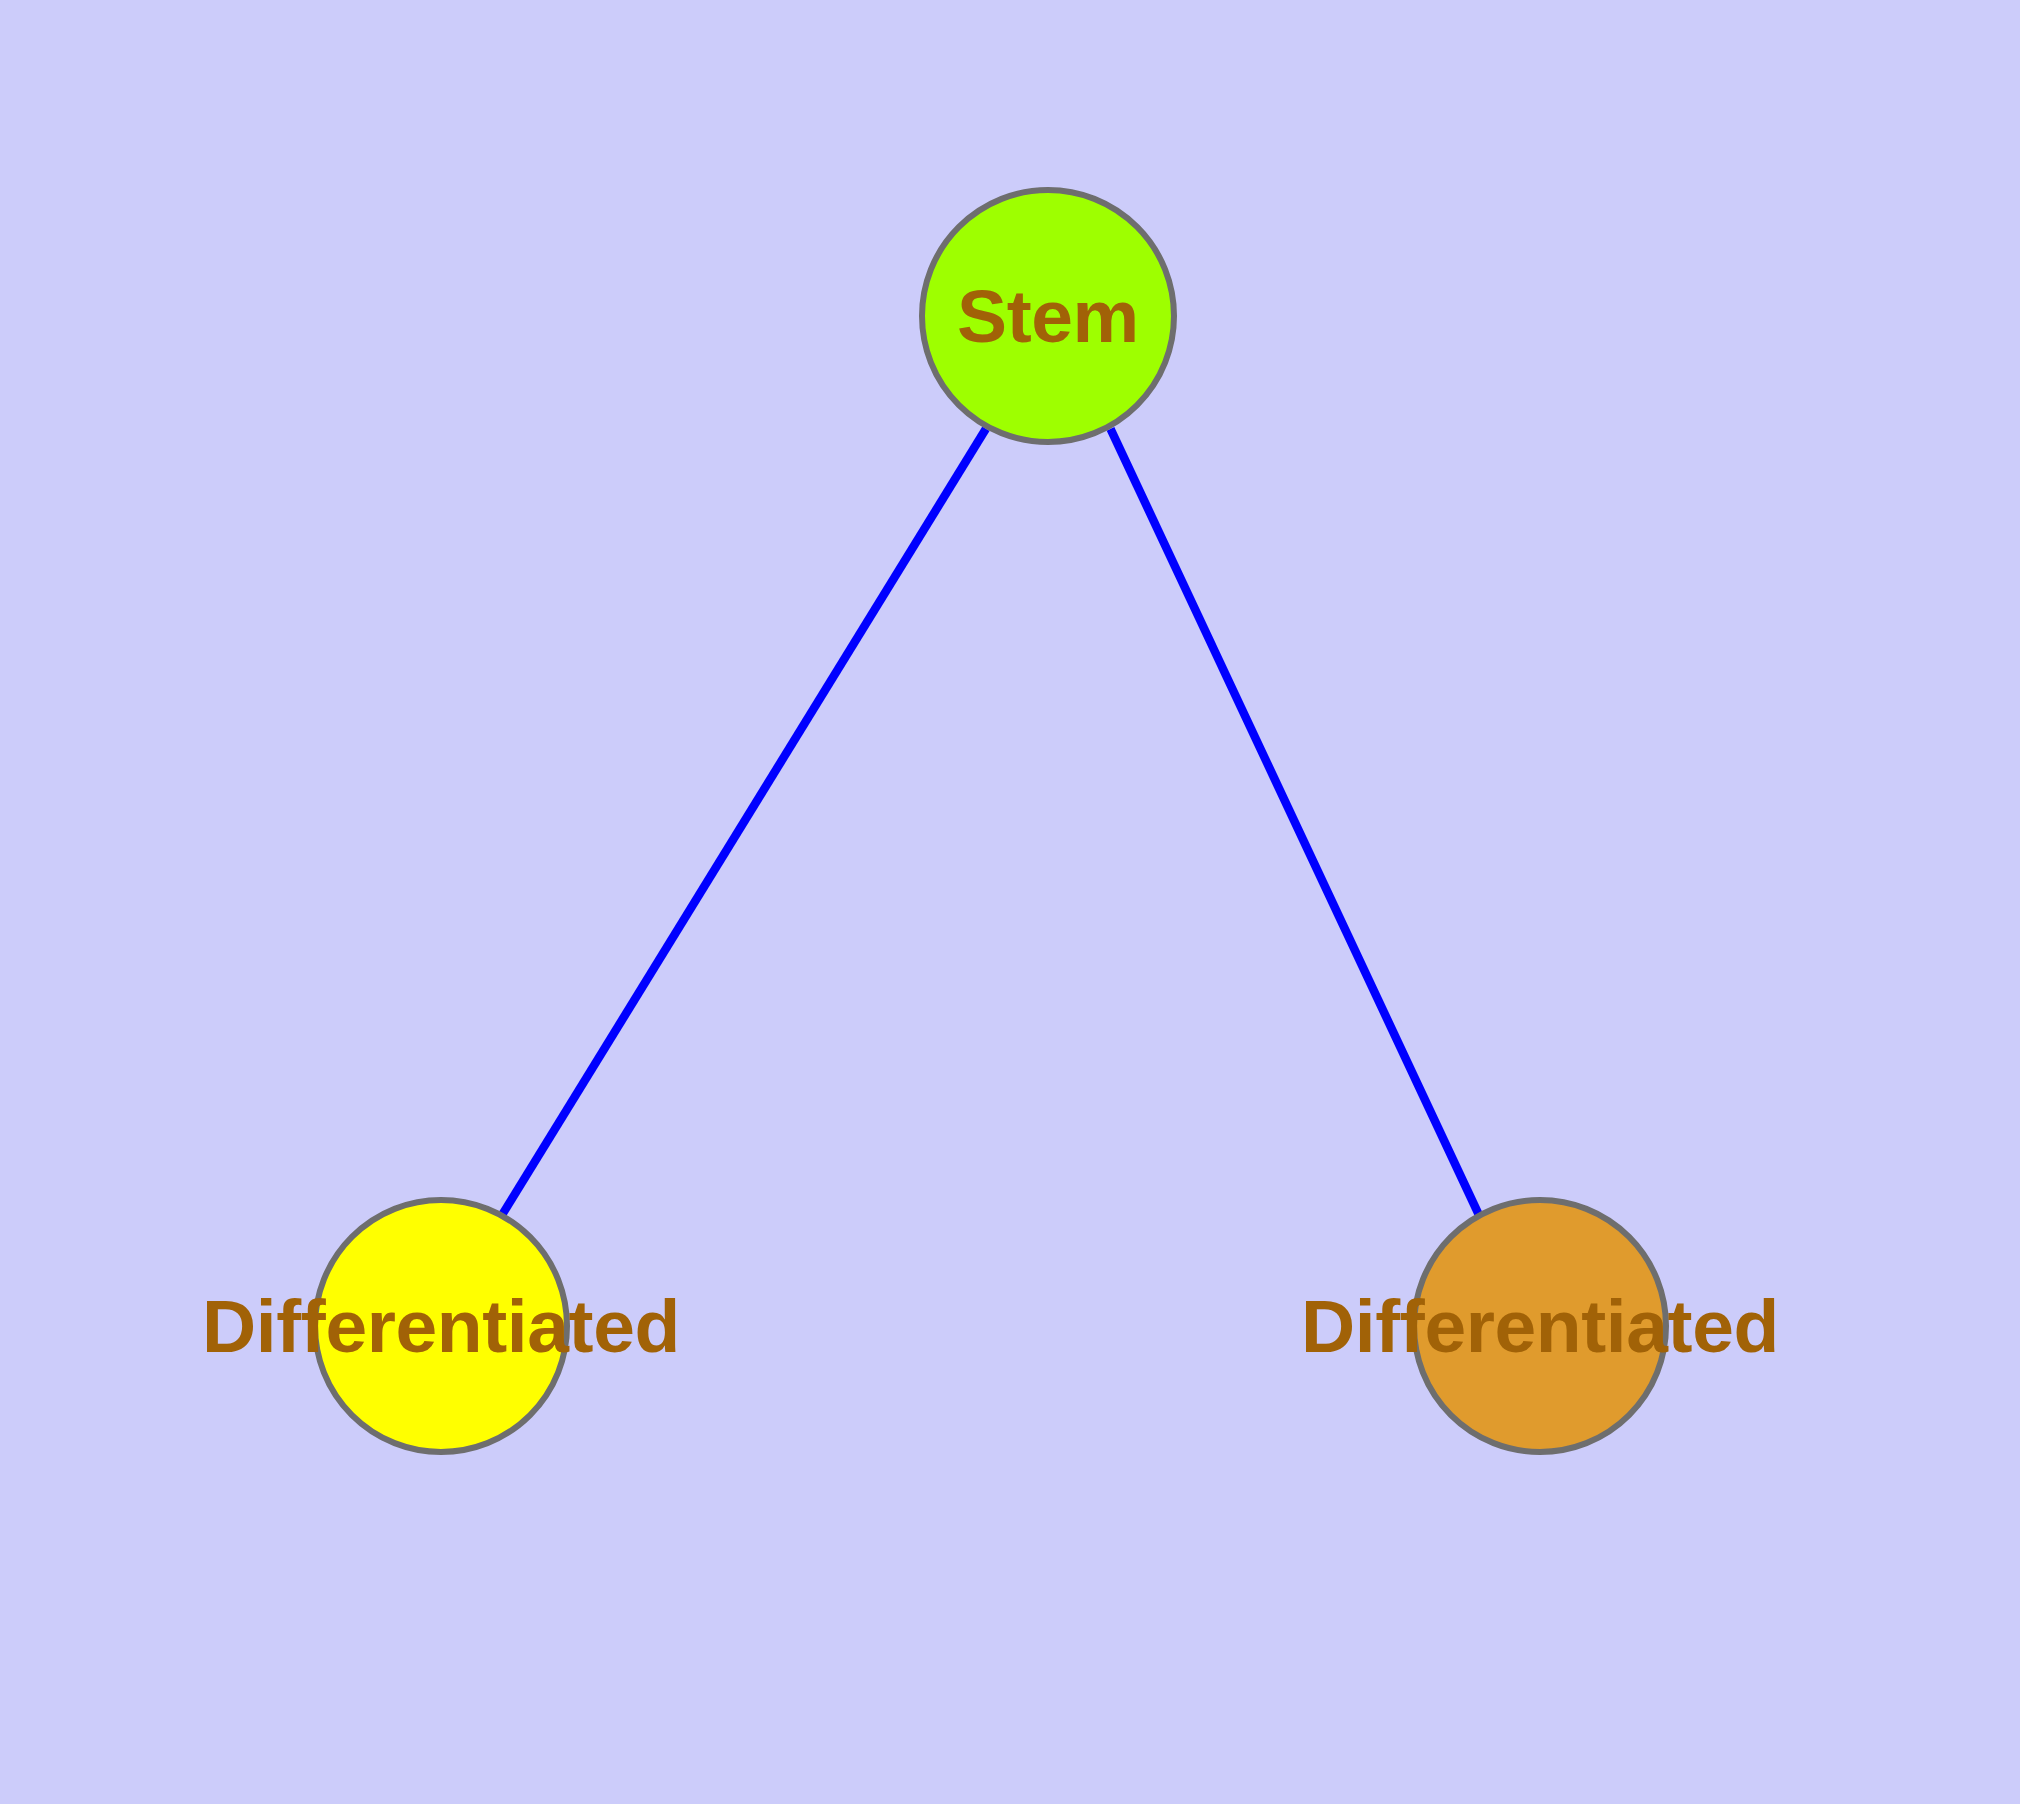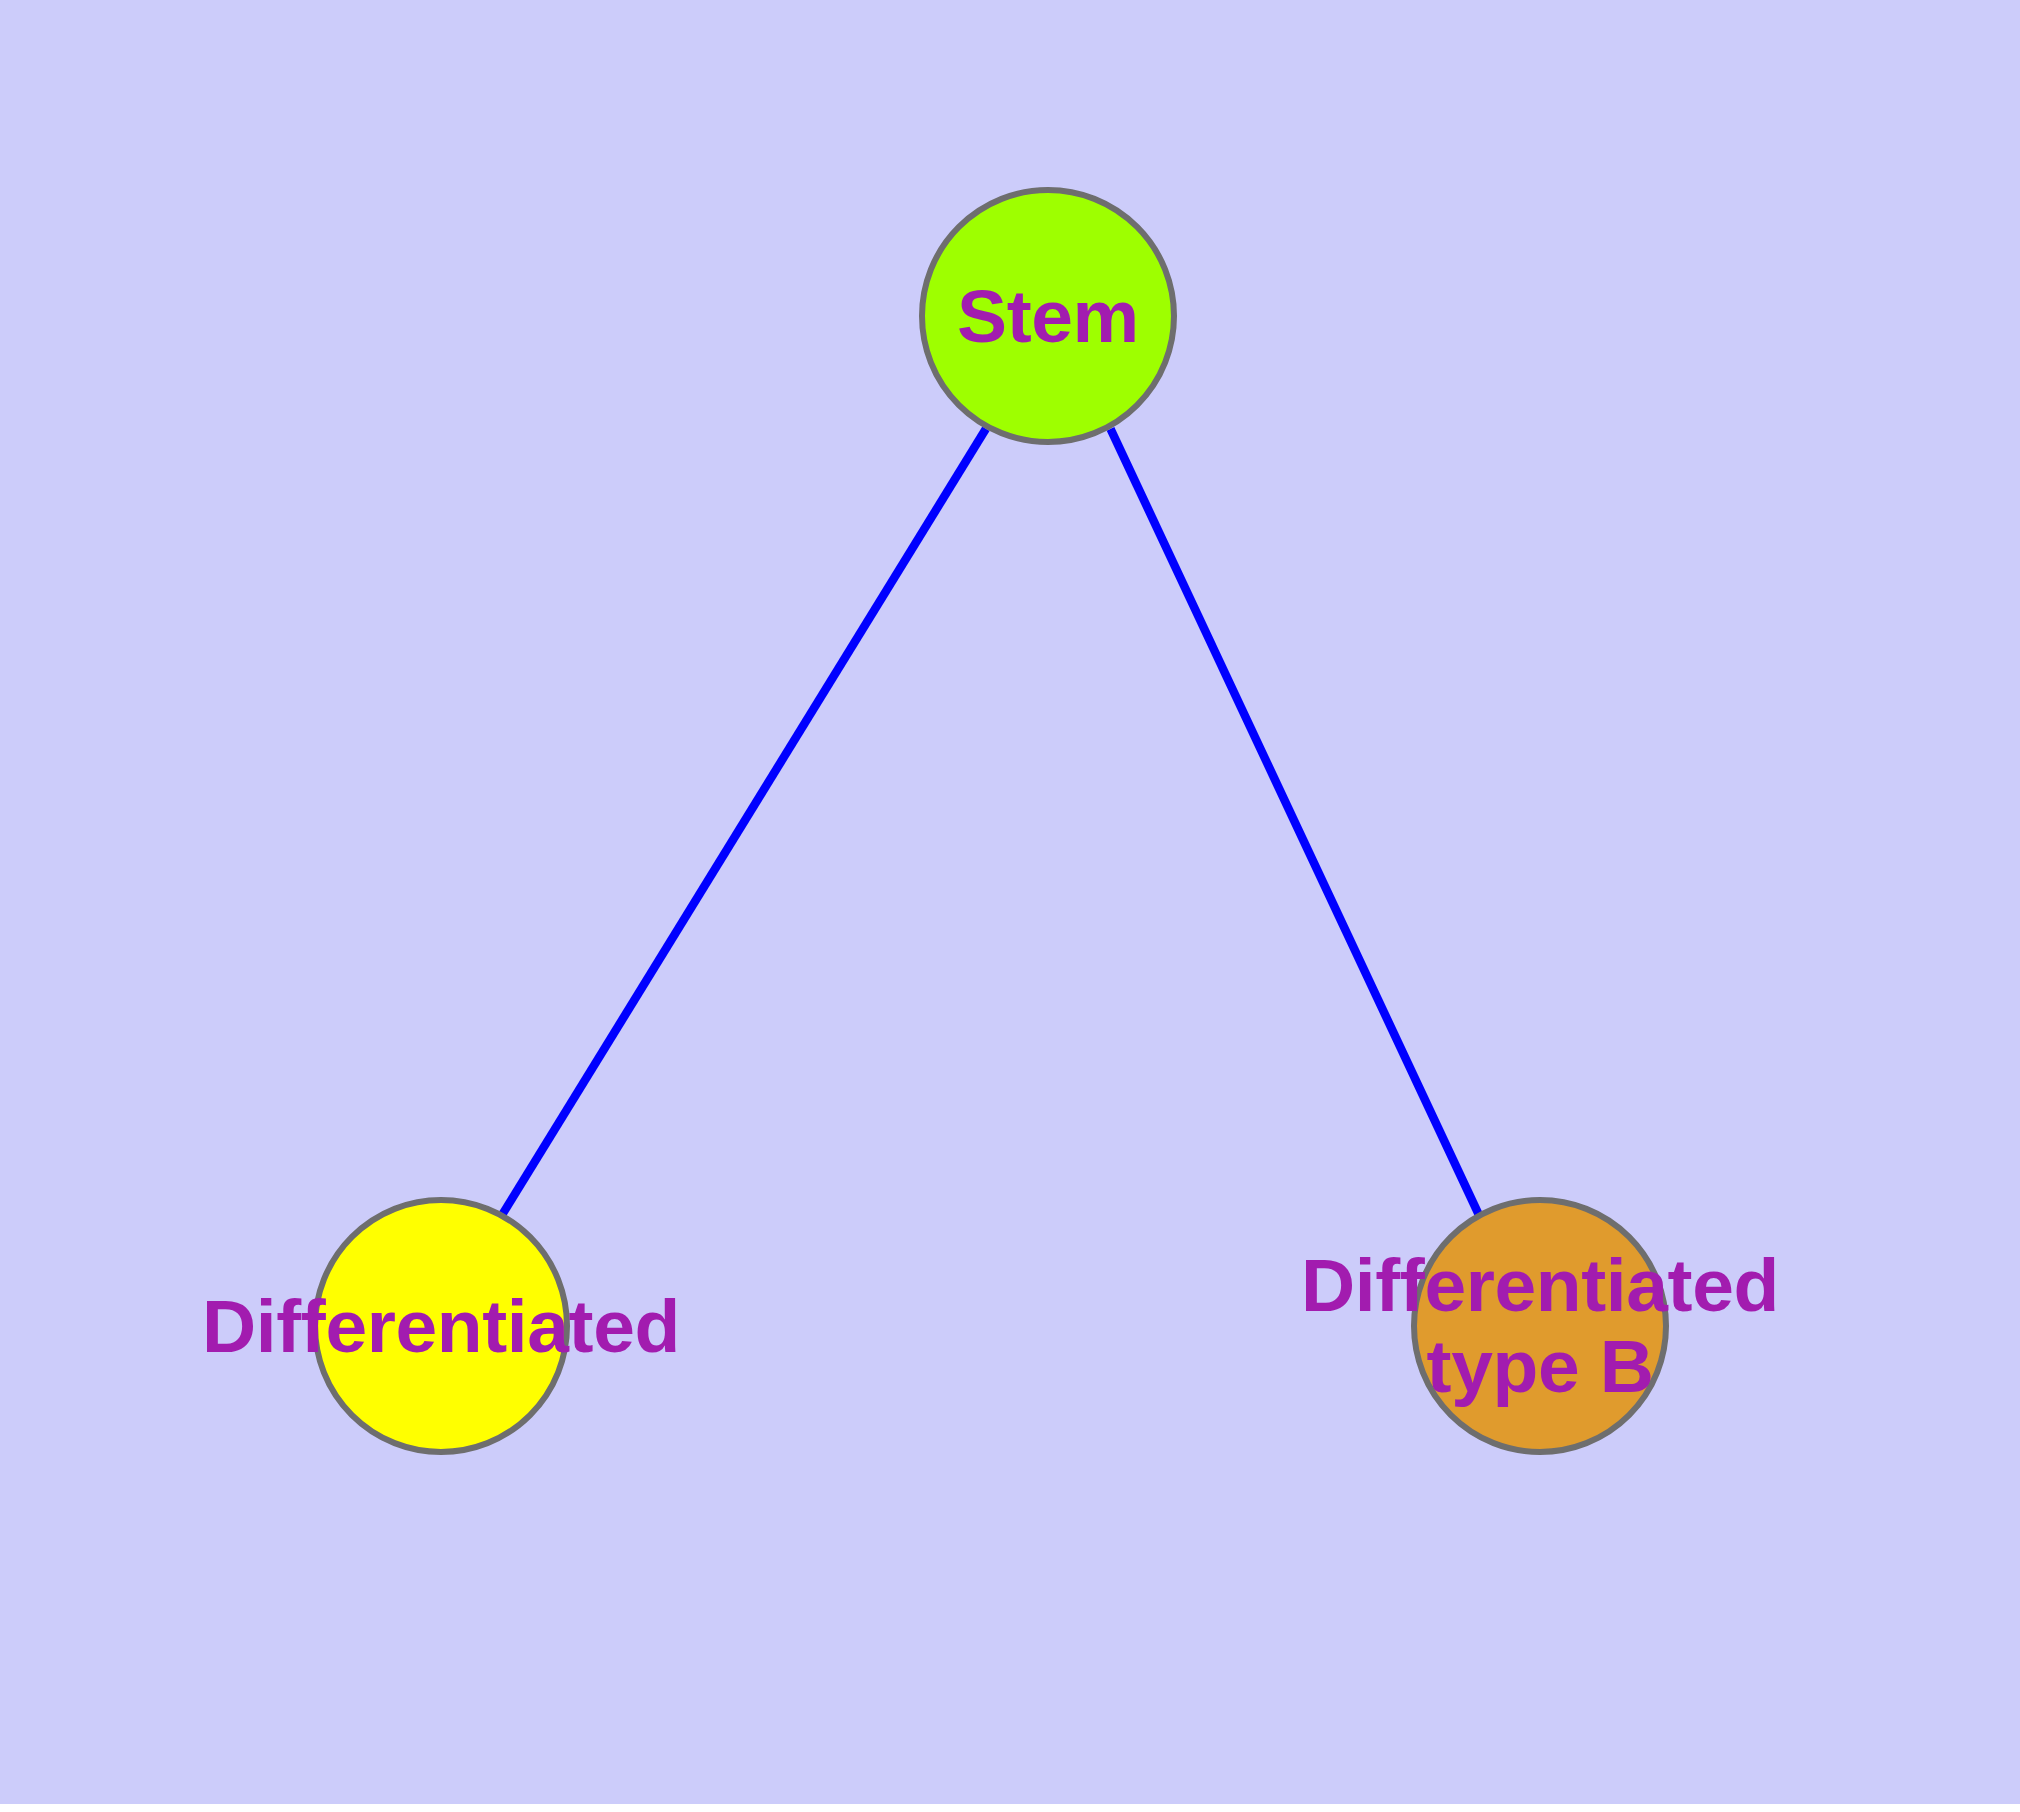--- a/index.html
+++ b/index.html
@@ -42,23 +42,22 @@
     left: 50%;
     top: 50%;
     transform: translate(-50%, -50%);
     border-radius: 50%;
     border: 6.8px solid #6e6e6e;
     box-sizing: border-box;
   }
   .node-label {
     position: relative;
     z-index: 5;
-    color: #a21caf;
+    color: #a16207;
     font-weight: bold;
-    text-align: center;
     white-space: nowrap;
     line-height: 1.08;
     letter-spacing: -0.4px;
   }
 </style>
 </head>
 <body>
 
 <div id="canvas">
 
@@ -80,18 +79,17 @@
     <div class="node-circle" style="width:258px; height:258px; background:#ffff00;"></div>
     <div class="node-label" style="font-size:75px;">
       <div>Differentiated</div>
     </div>
   </div>
 
   <div class="node-group" style="left:1540px; top:1326px; width:258px; height:258px;">
     <div class="node-circle" style="width:258px; height:258px; background:#e09b2d;"></div>
     <div class="node-label" style="font-size:75px;">
       <div>Differentiated</div>
-      <div>type B</div>
     </div>
   </div>
 
 </div>
 
 
 </body></html>

